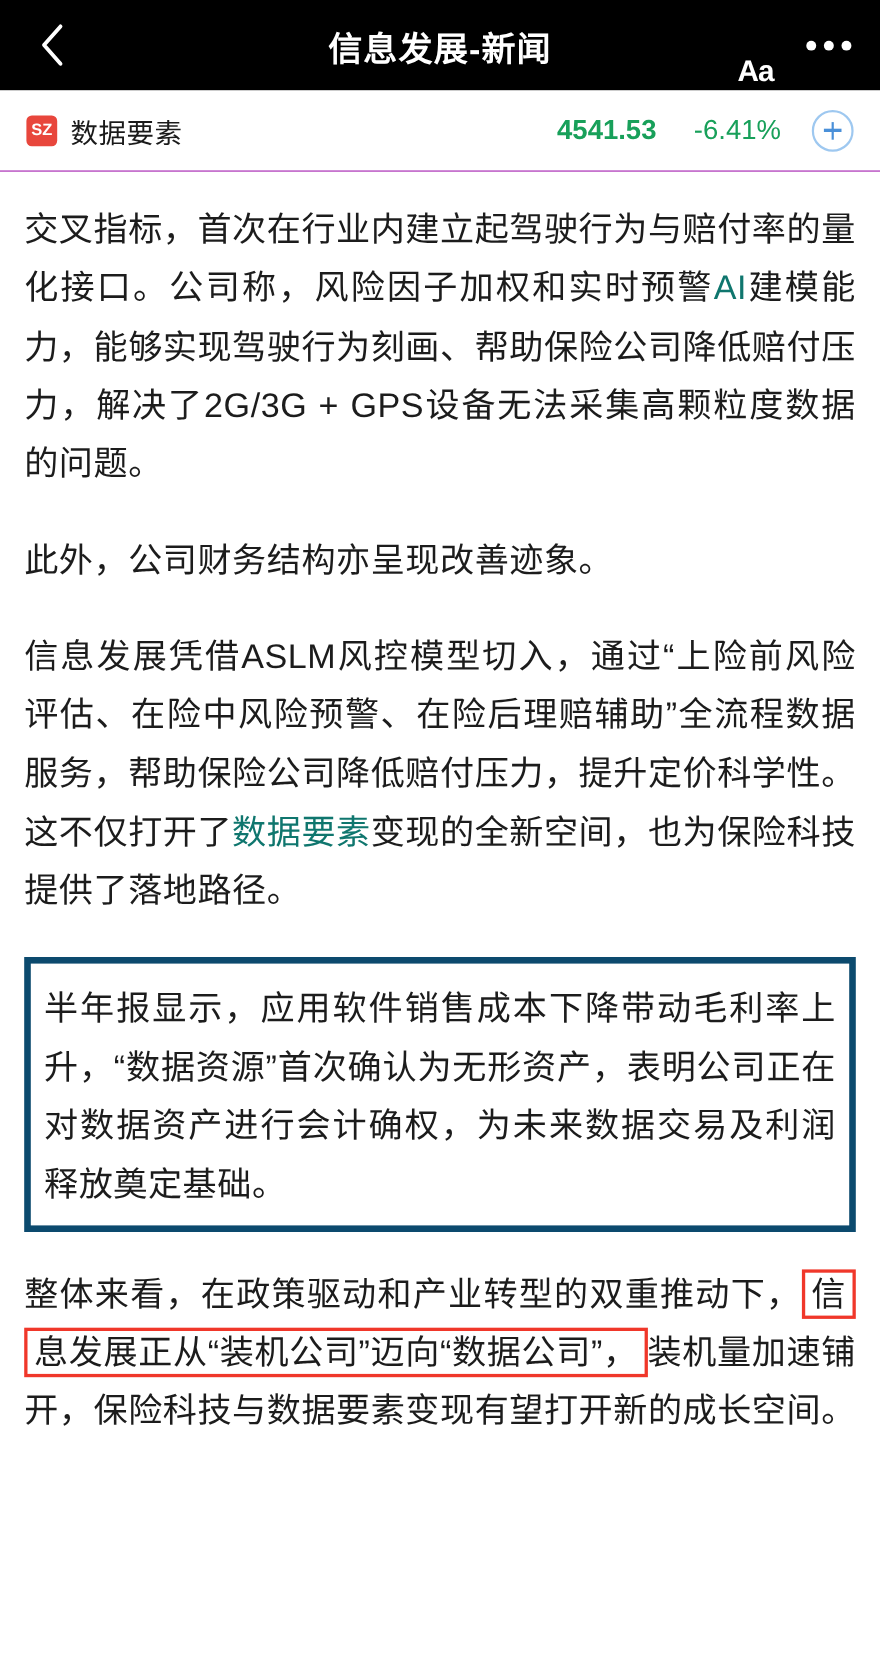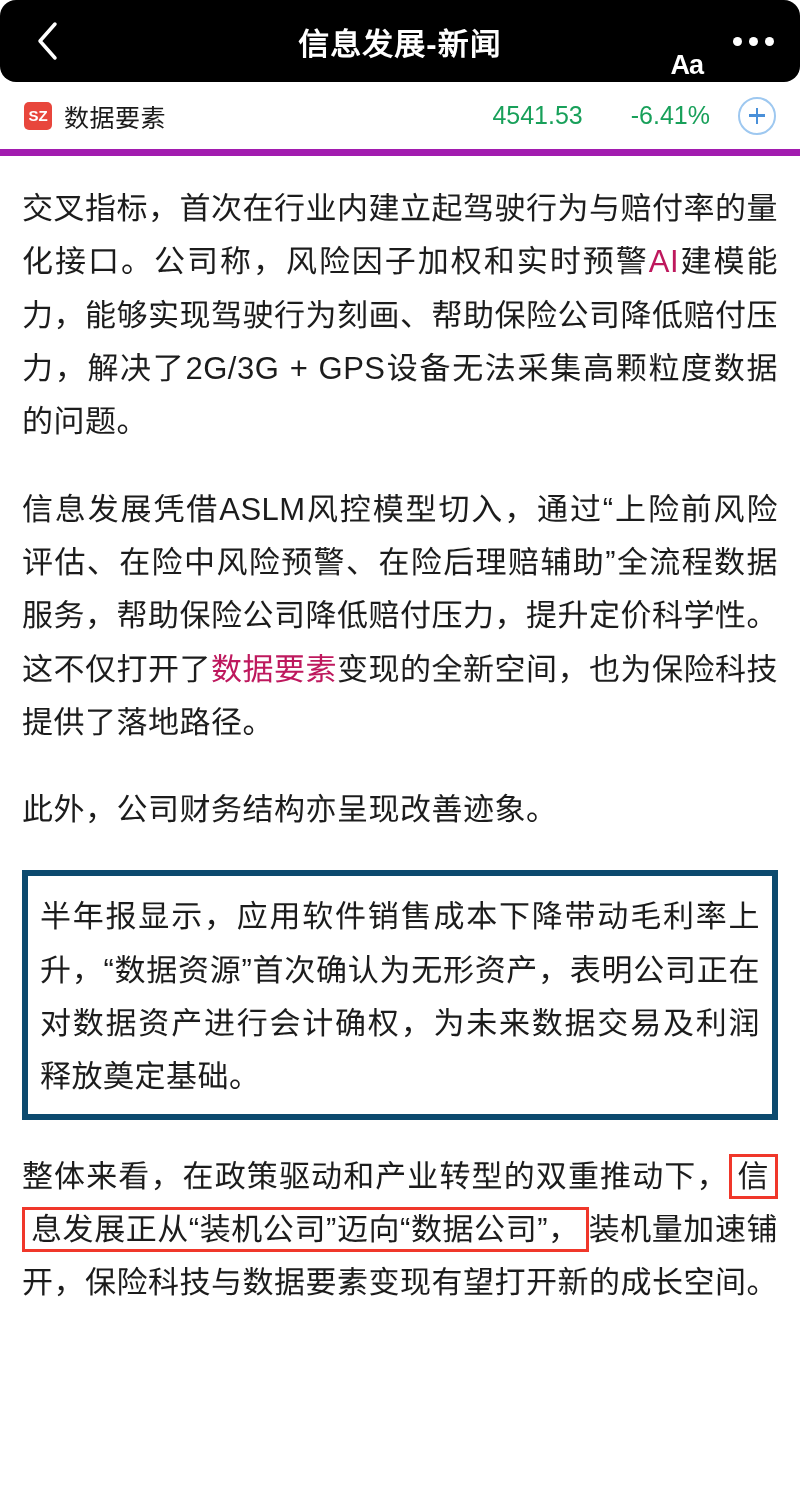--- a/index.html
+++ b/index.html
@@ -12,21 +12,20 @@
   body { position: relative; overflow: hidden; }
 
   
   .navbar {
     height: 82px;
     background: #000000;
     display: flex;
     align-items: center;
     padding: 0 26px;
     position: relative;
-    border-radius: 16px;
   }
   .nav-back {
     width: 44px;
     height: 44px;
     display: flex;
     align-items: center;
     justify-content: center;
     flex: 0 0 auto;
   }
   .nav-back svg { display: block; }
@@ -66,21 +65,21 @@
     width: 9px; height: 9px;
     background: #ffffff;
     border-radius: 50%;
     display: block;
   }
 
   
   .ticker {
     height: 74px;
     background: #ffffff;
-    border-bottom: 7px solid #a21caf;
+    border-bottom: 1px solid #a21caf;
     display: flex;
     align-items: center;
     padding: 0 24px;
   }
   .ticker-badge {
     width: 28px; height: 28px;
     background: #e8463c;
     color: #fff;
     font-size: 15px;
     font-weight: 700;
@@ -94,22 +93,22 @@
     margin-left: 12px;
     font-size: 25px;
     color: #1a1a1a;
     font-weight: 500;
     letter-spacing: 0.5px;
   }
   .ticker-spacer { flex: 1 1 auto; }
   .ticker-price {
     font-size: 25px;
     color: #18a05a;
-    margin-right: 48px;
-    font-weight: 400;
+    margin-right: 34px;
+    font-weight: 700;
   }
   .ticker-change {
     font-size: 25px;
     color: #18a05a;
     margin-right: 28px;
     font-weight: 400;
   }
   .ticker-add {
     width: 38px; height: 38px;
     border: 2px solid #9ec8f0;
@@ -138,21 +137,21 @@
   .para {
     font-size: 31px;
     line-height: 1.72;
     color: #1c1c1c;
     text-align: justify;
     letter-spacing: 0.5px;
     margin-bottom: 34px;
     font-family: "Liberation Sans", "DejaVu Sans", sans-serif;
   }
   .para:last-child { margin-bottom: 0; }
-  .link { color: #be185d; }
+  .link { color: #0f766e; }
   .highlight-box {
     border: 6px solid #0c4a6e;
     padding: 14px 12px 10px 12px;
     margin-bottom: 30px;
   }
   .highlight-box .para { margin-bottom: 0; }
   .inline-box {
     border: 3px solid #f0372a;
     padding: 2px 6px;
     display: inline;
@@ -193,25 +192,25 @@
   <div class="ticker-add"></div>
 </div>
 
 <div class="article">
 
   <p class="para">
     <span>交叉指标，首次在行业内建立起驾驶行为与赔付率的量化接口。公司称，风险因子加权和实时预警</span><span class="link">AI</span><span>建模能力，能够实现驾驶行为刻画、帮助保险公司降低赔付压力，解决了2G/3G + GPS设备无法采集高颗粒度数据的问题。</span>
   </p>
 
   <p class="para">
+    <span>此外，公司财务结构亦呈现改善迹象。</span>
+  </p>
+
+  <p class="para">
     <span>信息发展凭借ASLM风控模型切入，通过“上险前风险评估、在险中风险预警、在险后理赔辅助”全流程数据服务，帮助保险公司降低赔付压力，提升定价科学性。这不仅打开了</span><span class="link">数据要素</span><span>变现的全新空间，也为保险科技提供了落地路径。</span>
-  </p>
-
-  <p class="para">
-    <span>此外，公司财务结构亦呈现改善迹象。</span>
   </p>
 
   <div class="highlight-box">
     <p class="para">
       <span>半年报显示，应用软件销售成本下降带动毛利率上升，“数据资源”首次确认为无形资产，表明公司正在对数据资产进行会计确权，为未来数据交易及利润释放奠定基础。</span>
     </p>
   </div>
 
   <p class="para">
     <span>整体来看，在政策驱动和产业转型的双重推动下，</span><span class="inline-box">信息发展正从“装机公司”迈向“数据公司”，</span><span>装机量加速铺开，保险科技与数据要素变现有望打开新的成长空间。</span>

